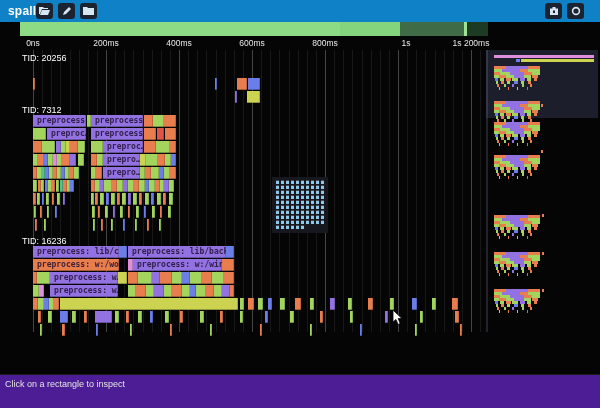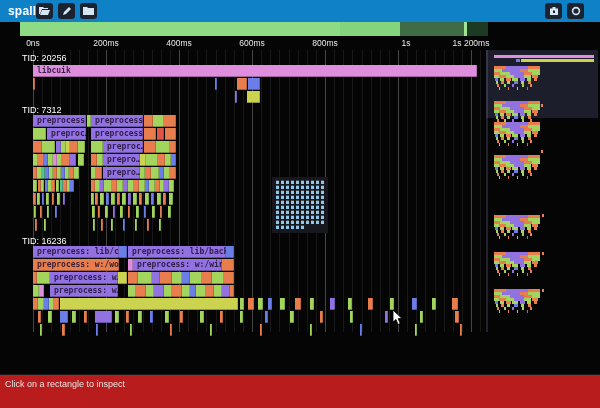--- a/index.html
+++ b/index.html
@@ -23,21 +23,21 @@
   
   .tid{position:absolute;color:#fff;font-size:9px;white-space:nowrap;}
   .bar{position:absolute;height:12px;box-shadow:inset 0 -1px 0 rgba(0,0,0,.28),inset -1px 0 0 rgba(0,0,0,.18);
        overflow:hidden;white-space:nowrap;font-family:"DejaVu Sans Mono",monospace;font-size:8px;font-weight:bold;
        color:rgba(30,14,48,.85);line-height:12px;padding-left:0;box-sizing:border-box;}
   .bar.lbl{padding-left:4px;}
   .dot{position:absolute;width:3px;height:3px;background:#8ec8e8;box-shadow:0 -0.5px 0 rgba(255,255,255,.45);}
   .mm-seg{position:absolute;}
   .mm-speck{position:absolute;width:2px;height:3px;background:#e87d4d;}
   
-  #footer{position:absolute;left:0;top:374px;width:600px;height:34px;background:#b91c1c;border-top:1px solid #1b1b1b;}
+  #footer{position:absolute;left:0;top:374px;width:600px;height:34px;background:#4c1d95;border-top:1px solid #1b1b1b;}
   #footer div{color:#e3e3e3;font-size:9px;line-height:11px;padding-left:5px;}
   #footer div:first-child{padding-top:4px;}
   
   #cursor{position:absolute;z-index:50;}
 </style>
 </head>
 <body>
 
 <div id="stage">
   <div id="header">
@@ -145,21 +145,20 @@
     <div class="grid" style="position: absolute; left: 407.125px; top: 50px; height: 282px;"></div>
     <div class="grid" style="position: absolute; left: 416.25px; top: 50px; height: 282px;"></div>
     <div class="grid" style="position: absolute; left: 425.375px; top: 50px; height: 282px;"></div>
     <div class="grid" style="position: absolute; left: 434.5px; top: 50px; height: 282px;"></div>
     <div class="grid" style="position: absolute; left: 443.625px; top: 50px; height: 282px;"></div>
     <div class="grid" style="position: absolute; left: 452.75px; top: 50px; height: 282px;"></div>
     <div class="grid" style="position: absolute; left: 461.875px; top: 50px; height: 282px;"></div>
     <div class="grid major" style="position: absolute; left: 471px; top: 50px; height: 282px;"></div>
     <div class="grid" style="position: absolute; left: 480.125px; top: 50px; height: 282px;"></div>
     <div class="tid" style="position: absolute; left: 22px; top: 53px;">TID: 20256</div>
-    <div class="bar lbl" style="position: absolute; left: 33px; top: 65px; width: 444px; background: rgb(223, 142, 222);">libcuik</div>
     <div class="bar" style="position: absolute; left: 33px; top: 78px; width: 2px; background: rgb(232, 125, 77);"></div>
     <div class="bar" style="position: absolute; left: 215px; top: 78px; width: 2px; background: rgb(107, 126, 232);"></div>
     <div class="bar" style="position: absolute; left: 237px; top: 78px; width: 10px; background: rgb(232, 125, 77);"></div>
     <div class="bar" style="position: absolute; left: 248px; top: 78px; width: 12px; background: rgb(107, 126, 232);"></div>
     <div class="bar" style="position: absolute; left: 235px; top: 91px; width: 2px; background: rgb(145, 114, 224);"></div>
     <div class="bar" style="position: absolute; left: 247px; top: 91px; width: 13px; background: rgb(203, 211, 81);"></div>
     <div class="tid" style="position: absolute; left: 22px; top: 105px;">TID: 7312</div>
     <div class="bar lbl" style="position: absolute; left: 33px; top: 115px; width: 53px; background: rgb(145, 114, 224);">preprocess:…</div>
     <div class="bar" style="position: absolute; left: 87px; top: 115px; width: 4px; background: rgb(162, 212, 94);"></div>
     <div class="bar lbl" style="position: absolute; left: 91px; top: 115px; width: 52px; background: rgb(145, 114, 224);">preprocess:…</div>

